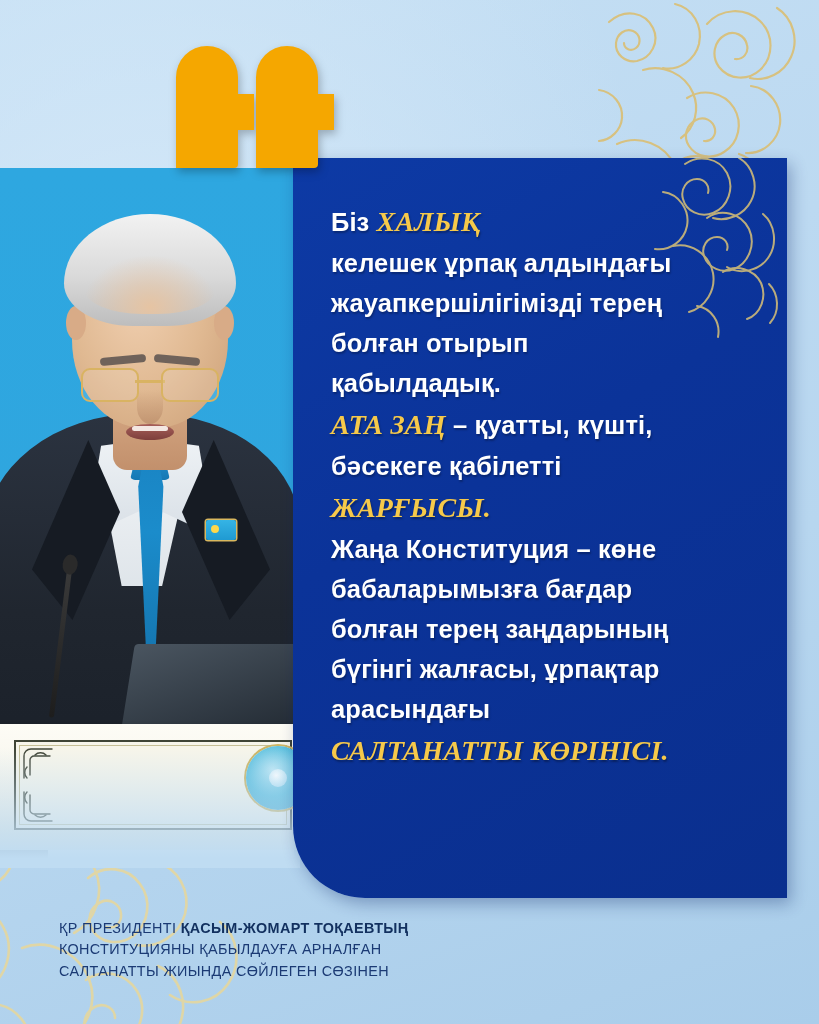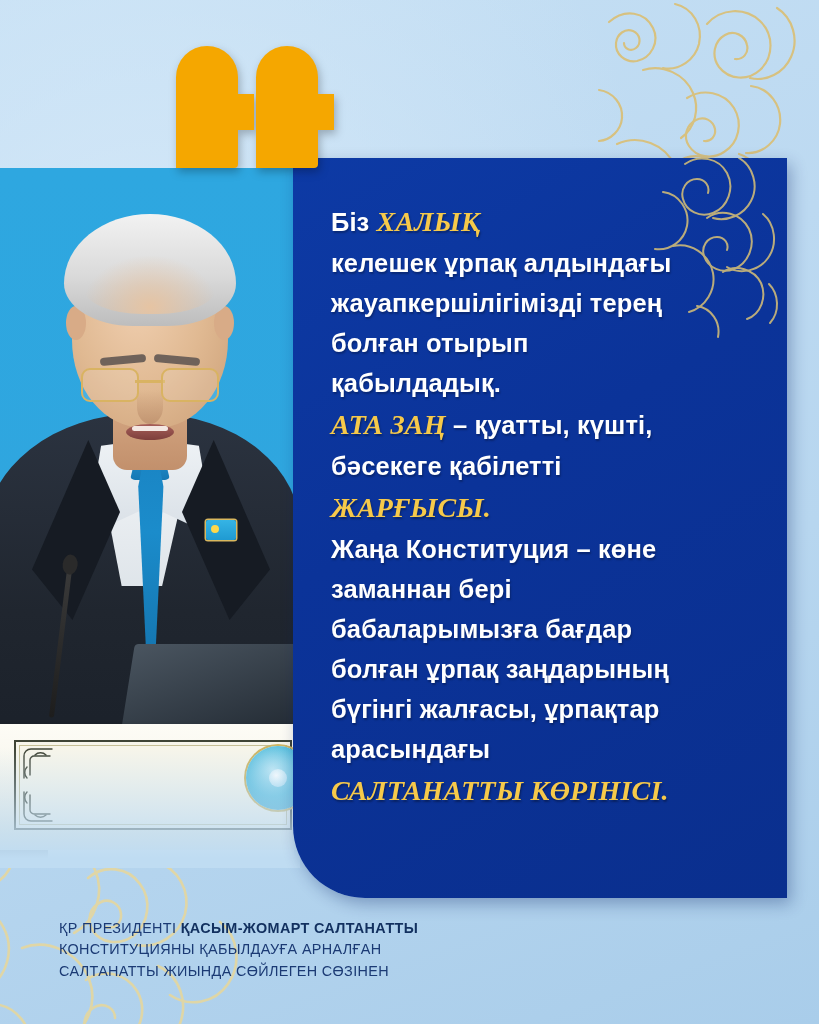--- a/index.html
+++ b/index.html
@@ -386,39 +386,36 @@
       <p>
         <span>бәсекеге қабілетті</span>
       </p>
       <p>
         <span class="hl">ЖАРҒЫСЫ.</span>
       </p>
       <p>
         <span>Жаңа Конституция – көне</span>
       </p>
       <p>
-        <span>заманнан бері</span>
-      </p>
-      <p>
         <span>бабаларымызға бағдар</span>
       </p>
       <p>
-        <span>болған ұрпақ заңдарының</span>
+        <span>болған терең заңдарының</span>
       </p>
       <p>
         <span>бүгінгі жалғасы, ұрпақтар</span>
       </p>
       <p>
         <span>арасындағы</span>
       </p>
       <p>
         <span class="hl">САЛТАНАТТЫ КӨРІНІСІ.</span>
       </p>
     </div>
   </div>
 
   <div class="caption">
-    <div><span>ҚР ПРЕЗИДЕНТІ </span><b>ҚАСЫМ-ЖОМАРТ САЛТАНАТТЫ</b></div>
+    <div><span>ҚР ПРЕЗИДЕНТІ </span><b>ҚАСЫМ-ЖОМАРТ ТОҚАЕВТЫҢ</b></div>
     <div>КОНСТИТУЦИЯНЫ ҚАБЫЛДАУҒА АРНАЛҒАН</div>
     <div>САЛТАНАТТЫ ЖИЫНДА СӨЙЛЕГЕН СӨЗІНЕН</div>
   </div>
 
 </div>
 
 </body></html>

